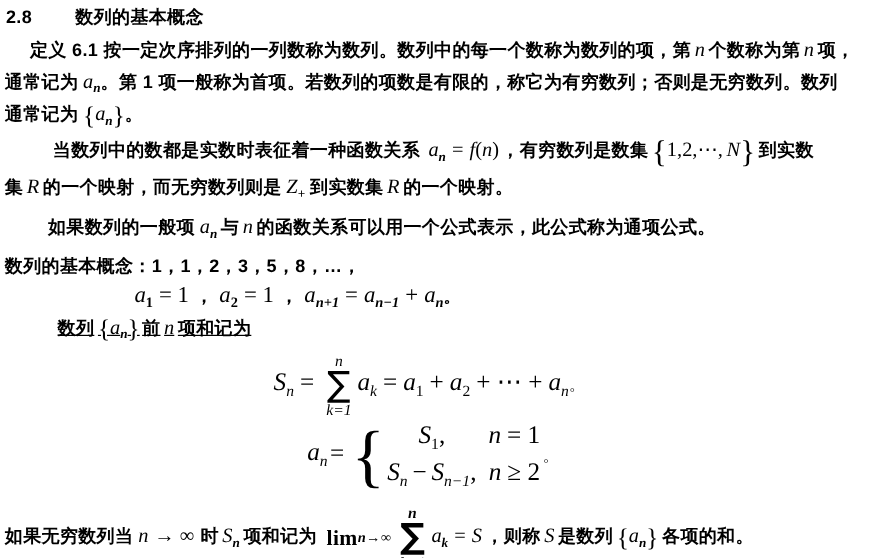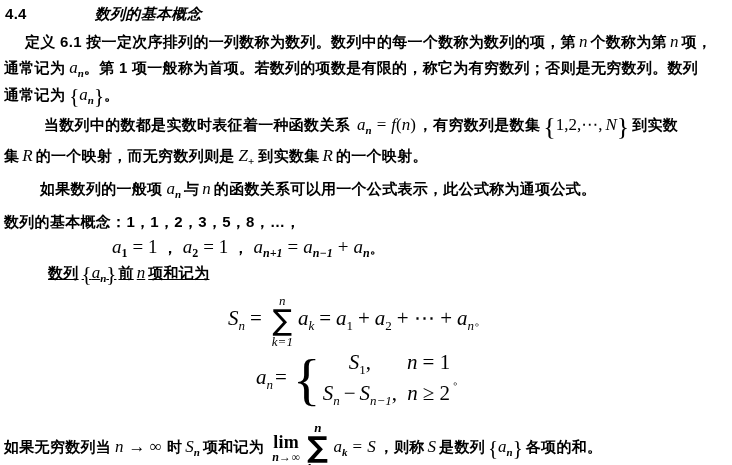--- a/index.html
+++ b/index.html
@@ -9,47 +9,47 @@
   .cn{font-family:"Liberation Sans","DejaVu Sans",sans-serif;font-weight:700;font-size:15px;letter-spacing:.3px;}
   .m{font-family:"Liberation Serif","DejaVu Serif",serif;font-size:17px;font-weight:400;letter-spacing:0;}
   .mi{font-style:italic;}
   .mo{font-style:normal;}
   .sb{font-family:"Liberation Serif","DejaVu Serif",serif;font-size:11px;font-style:italic;vertical-align:-4px;letter-spacing:0;}
   .sbu{font-style:normal;}
   .mpad{margin:0 3px;}
   .opad{margin:0 5px;}
   .br1{font-family:"Liberation Serif","DejaVu Serif",serif;font-style:normal;font-size:21px;vertical-align:-3px;}
   .br2{font-family:"Liberation Serif","DejaVu Serif",serif;font-style:normal;font-size:26px;vertical-align:-5px;}
-  .htab{margin-left:68px;font-style:italic;}
+  .htab{margin-left:36px;}
   
   .l9 .m{font-size:19px;} .l9 .sb{font-size:12px;}
   
   .disp .m{font-size:21px;} .disp .sb{font-size:13px;vertical-align:-5px;}
   .sumv{display:inline-flex;flex-direction:column;align-items:center;vertical-align:middle;line-height:1;margin:0 5px;}
   .sum-top{font-family:"Liberation Serif","DejaVu Serif",serif;font-size:13px;font-style:italic;}
   .sum-glyph{font-family:"DejaVu Sans","Liberation Serif",serif;font-size:29px;line-height:.95;font-style:normal;}
   .sum-bot{font-family:"Liberation Serif","DejaVu Serif",serif;font-size:13px;font-style:italic;}
-  .limv{display:inline-flex;flex-direction:column;align-items:center;vertical-align:middle;line-height:1;margin:0 2px;text-align:right;}
+  .limv{display:inline-flex;align-items:center;vertical-align:middle;line-height:1;margin:0 2px;text-align:right;}
   .lim-top{font-family:"Liberation Serif","DejaVu Serif",serif;font-size:18px;font-style:normal;}
   .lim-bot{font-family:"Liberation Serif","DejaVu Serif",serif;font-size:12px;font-style:italic;}
   .cases{display:inline-flex;align-items:center;vertical-align:middle;}
   .bigbr{font-family:"Liberation Serif","DejaVu Serif",serif;font-style:normal;font-size:58px;line-height:52px;font-weight:400;margin:0 2px 0 4px;}
   .case-grid{display:grid;grid-template-columns:auto auto;column-gap:10px;row-gap:3px;}
   .cell{white-space:nowrap;}
   .ctr{justify-self:center;}
   .case-period{font-size:14px;vertical-align:14px;margin-left:2px;font-family:"Liberation Serif","DejaVu Serif",serif;}
   .perlow{font-size:14px;}
 </style>
 </head>
 <body>
 
 <div class="page">
 
   <div class="ln cn" style="left:5px;top:5px;">
-    <span>4.4</span><span class="htab">数列的基本概念</span>
+    <span>2.8</span><span class="htab">数列的基本概念</span>
   </div>
 
   <div class="ln cn" style="left:25px;top:32px;">
     <span>定义 6.1 按一定次序排列的一列数称为数列。数列中的每一个数称为数列的项，第</span><span class="m mi mpad">n</span><span>个数称为第</span><span class="m mi mpad">n</span><span>项，</span>
   </div>
 
   <div class="ln cn" style="left:4px;top:58px;">
     <span>通常记为</span><span class="m mi" style="margin-left:4px;">a</span><span class="sb">n</span><span>。第 1 项一般称为首项。若数列的项数是有限的，称它为有穷数列；否则是无穷数列。数列</span>
   </div>
 

